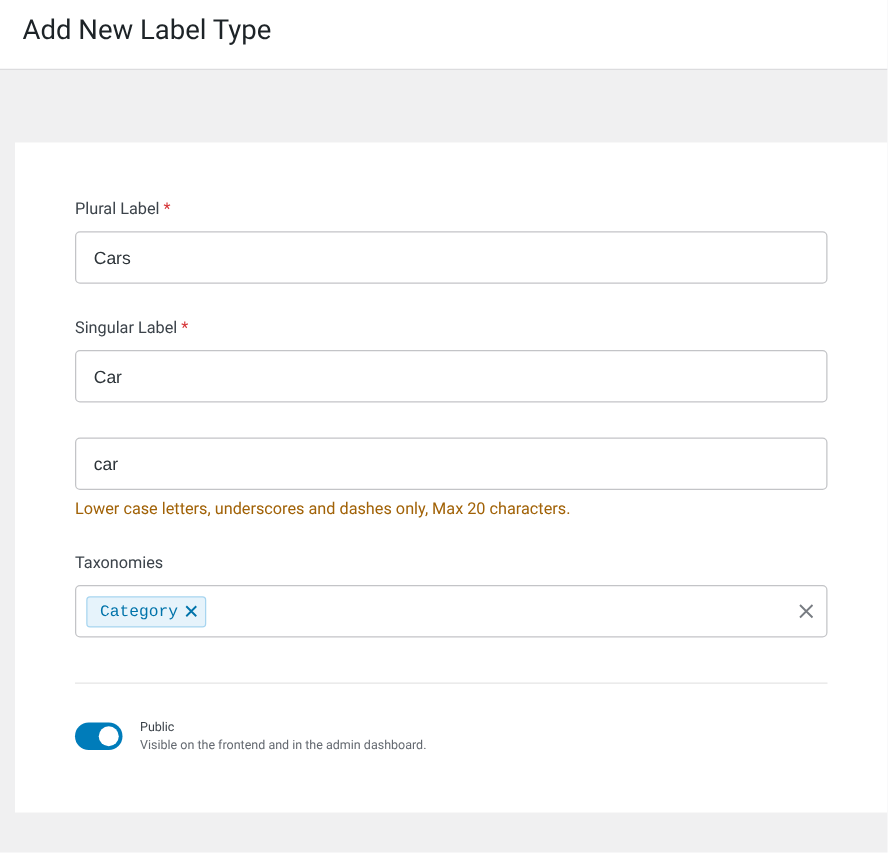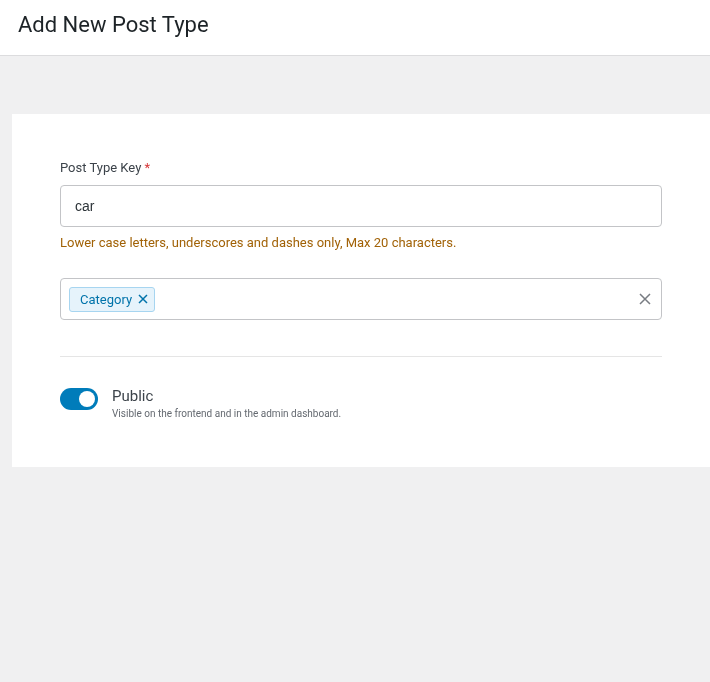--- a/index.html
+++ b/index.html
@@ -76,20 +76,21 @@
     }
     .tag-chip {
       display: inline-flex;
       align-items: center;
       background: #e6f3fb;
       border: 1px solid #a7d5f0;
       border-radius: 3px;
       padding: 4px 6px 4px 10px;
       font-size: 13px;
       color: #0073aa;
+      font-family: Liberation Mono, monospace;
     }
     .tag-chip-remove {
       margin-left: 6px;
       color: #0073aa;
       cursor: pointer;
       display: inline-flex;
       align-items: center;
     }
     .tag-chip-remove svg {
       width: 10px;
@@ -132,54 +133,65 @@
     .toggle-knob {
       position: absolute;
       width: 16px;
       height: 16px;
       background: #fff;
       border-radius: 50%;
       top: 3px;
       right: 3px;
     }
     .toggle-text-title {
-      font-size: 15px;
+      font-size: 10px;
       color: #3c434a;
       margin-bottom: 3px;
     }
     .toggle-text-desc {
       font-size: 10px;
       color: #646970;
     }
     .field-taxonomies {
       margin-bottom: 36px;
     }
   </style>
 </head>
 <body>
 
 <div class="page-header">
-  <h1 class="page-title">Add New Post Type</h1>
+  <h1 class="page-title">Add New Label Type</h1>
 </div>
 
 <div class="content-wrap">
   <div class="card">
 
-
-
     <div class="field">
       <label class="field-label">
-        <span>Post Type Key</span>
+        <span>Plural Label</span>
         <span class="required-asterisk">*</span>
       </label>
+      <input type="text" class="text-input" value="Cars" style="">
+    </div>
+
+    <div class="field">
+      <label class="field-label">
+        <span>Singular Label</span>
+        <span class="required-asterisk">*</span>
+      </label>
+      <input type="text" class="text-input" value="Car" style="">
+    </div>
+
+    <div class="field">
       <input type="text" class="text-input" value="car" style="">
       <p class="help-text">Lower case letters, underscores and dashes only, Max 20 characters.</p>
     </div>
 
     <div class="field field-taxonomies">
+      <label class="field-label">Taxonomies</label>
       <div class="tag-input">
         <span class="tag-chip">
           <span>Category</span>
           <span class="tag-chip-remove">
             <svg viewBox="0 0 10 10">
                 <path d="M1 1 L9 9 M9 1 L1 9" stroke="currentColor" stroke-width="1.5" fill="none"></path>
               </svg>
           </span>
         </span>
         <span class="tag-clear">

